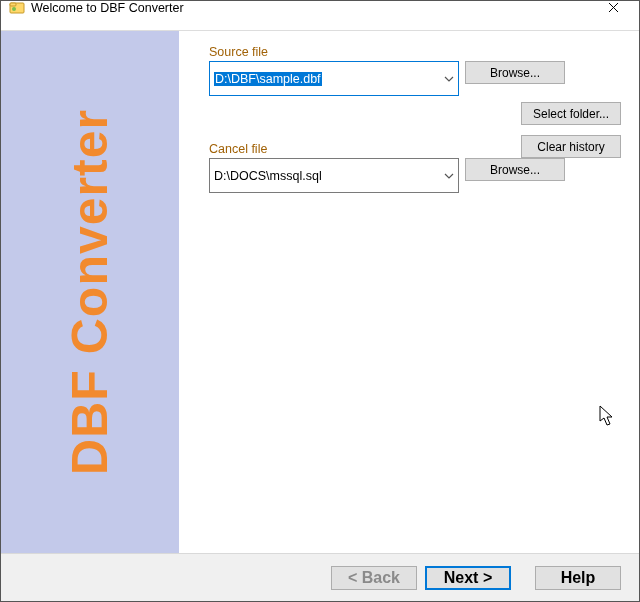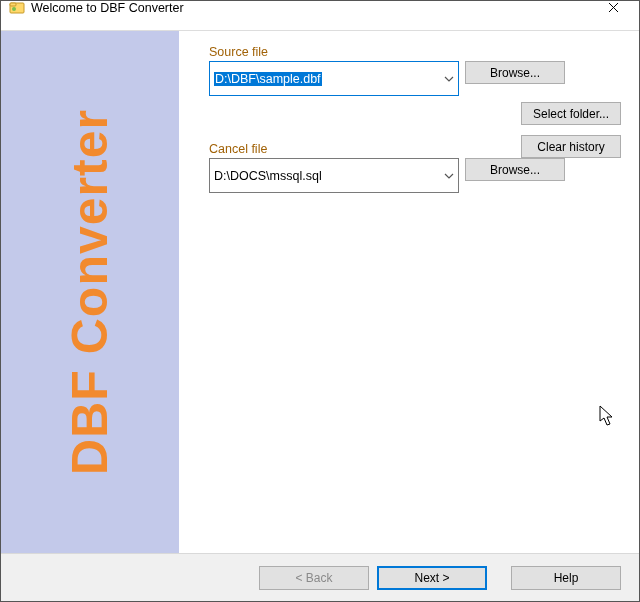--- a/index.html
+++ b/index.html
@@ -133,28 +133,29 @@
     border-top: 1px solid #d9d9d9;
     background: #f0f0f0;
     display: flex;
     align-items: center;
     justify-content: flex-end;
     gap: 14px;
     padding: 0 18px;
   }
   .footer .wbtn {
     height: 24px;
-    width: 110px;
+    width: 86px;
     background: #e1e1e1;
     border: 1px solid #adadad;
-    font-size: 12px;
+    font-size: 16px;
     display: inline-flex;
     align-items: center;
     justify-content: center;
     cursor: pointer;
+    font-weight: bold;
   }
   .footer .wbtn.disabled {
     color: #8a8a8a;
     cursor: default;
   }
   .footer .wbtn.primary {
     border: 2px solid #0078d7;
     background: #e1e1e1;
   }
   .footer .group-nav { display: flex; gap: 8px; margin-right: 10px; }

